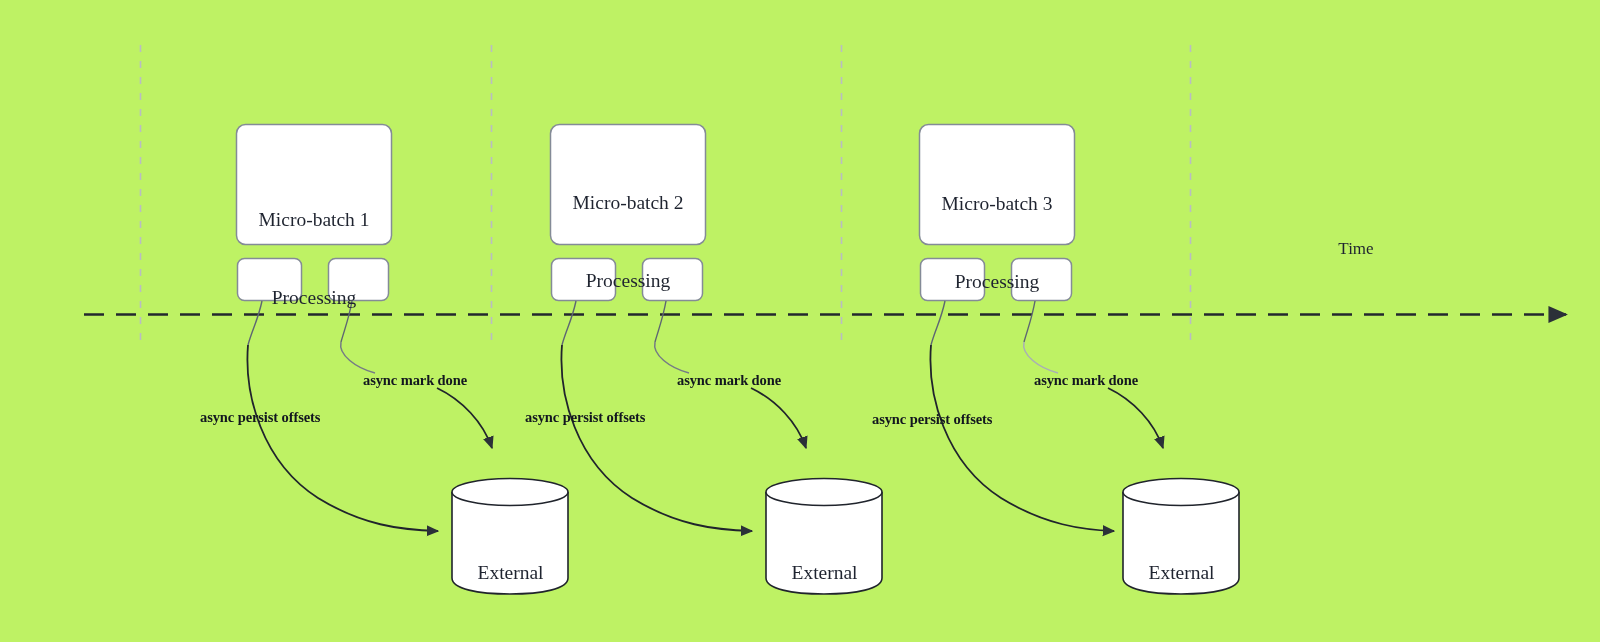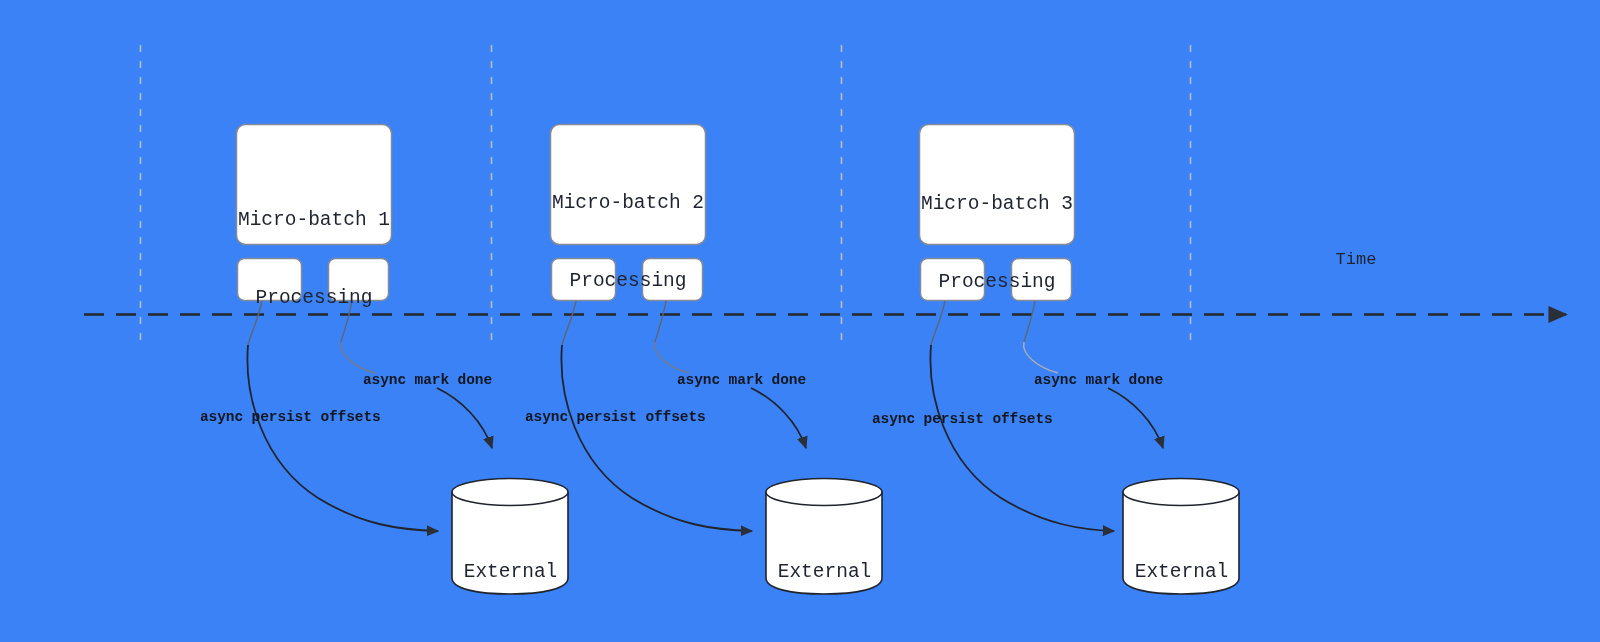--- a/index.html
+++ b/index.html
@@ -4,23 +4,23 @@
 <style>
   html, body {
     margin: 0;
     padding: 0;
     background: #ffffff;
   }
   #canvas {
     position: relative;
     width: 1600px;
     height: 642px;
-    background: #3b82f6;
+    background: #bef264;
     overflow: hidden;
-    font-family: Liberation Mono, monospace;
+    font-family: Liberation Serif, serif;
   }
   #canvas svg {
     position: absolute;
     top: 0;
     left: 0;
     width: 1600px;
     height: 642px;
   }
   .box-label, .cyl-label, .time-label, .edge-label {
     position: absolute;
@@ -157,15 +157,15 @@
   </div>
 
   <div class="edge-label" style="left:872px; top:411px;">async persist offsets</div>
   <div class="edge-label" style="left:1034px; top:372px;">async mark done</div>
 
   <div class="cyl-label" style="left:1123px; top:505px; width:117px;">
     <div>External</div>
     <div>storage</div>
   </div>
 
-  <div class="time-label" style="left:1310px; top:250px; width:92px;">Time</div>
+  <div class="time-label" style="left:1310px; top:239px; width:92px;">Time</div>
 
 </div>
 
 </body></html>

